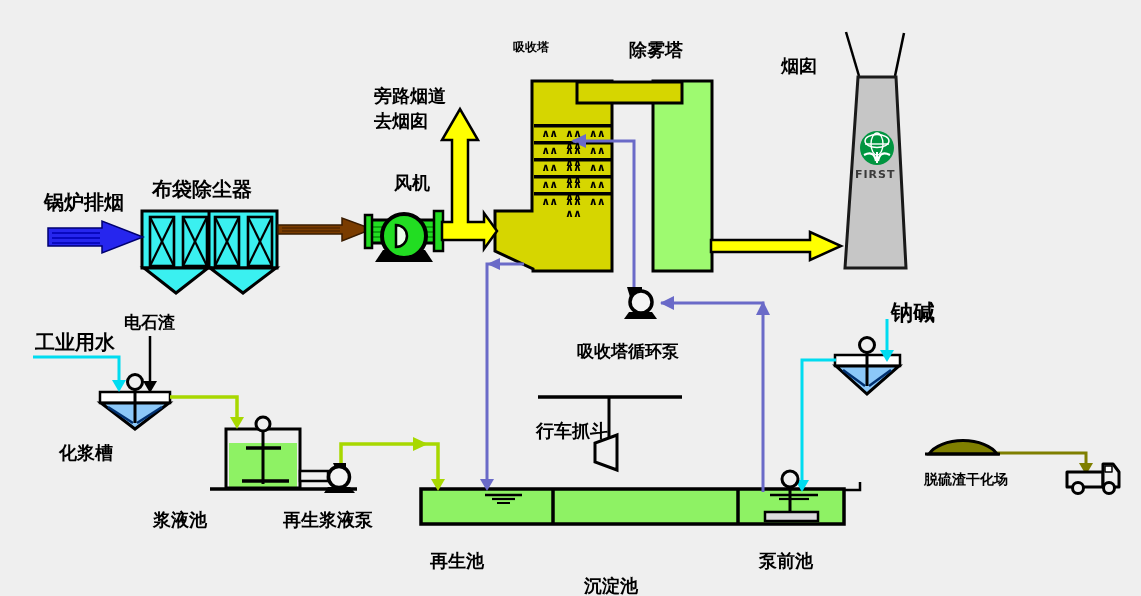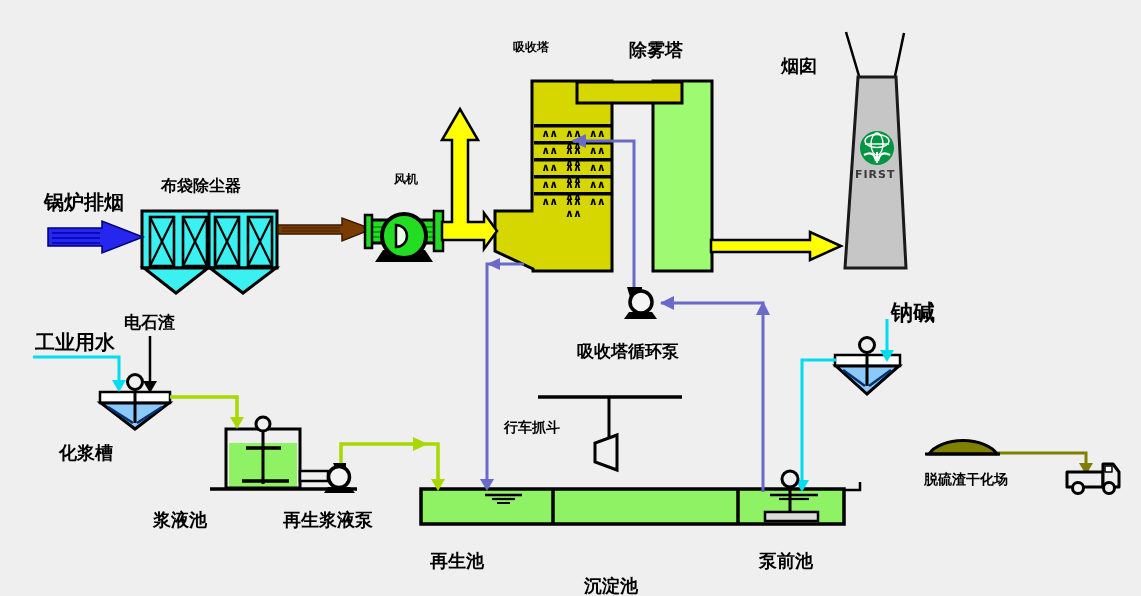--- a/index.html
+++ b/index.html
@@ -211,32 +211,36 @@
   </g>
 </svg>
 
 <div class="nz" style="top:128px">∧∧ ∧∧ ∧∧ ∧∧</div>
 <div class="nz" style="top:145px">∧∧ ∧∧ ∧∧ ∧∧</div>
 <div class="nz" style="top:162px">∧∧ ∧∧ ∧∧ ∧∧</div>
 <div class="nz" style="top:179px">∧∧ ∧∧ ∧∧ ∧∧</div>
 <div class="nz" style="top:196px">∧∧ ∧∧ ∧∧ ∧∧</div>
 
 <div class="lbl" style="left:44px;top:189px;font-size:20px">锅炉排烟</div>
-<div class="lbl" style="left:161px;top:176px;font-size:16px">布袋除尘器</div>
-<div class="lbl" style="left:394px;top:171px;font-size:12px">风机</div>
+<div class="lbl" style="left:152px;top:176px;font-size:20px">布袋除尘器</div>
+<div class="lbl" style="left:394px;top:171px;font-size:18px">风机</div>
+<div class="lbl" style="left:374px;top:83px;font-size:18px;line-height:25px">
+  <div>旁路烟道</div>
+  <div>去烟囱</div>
+</div>
 <div class="lbl" style="left:513px;top:39px;font-size:12px">吸收塔</div>
 <div class="lbl" style="left:629px;top:38px;font-size:18px">除雾塔</div>
 <div class="lbl" style="left:781px;top:54px;font-size:18px">烟囱</div>
 <div class="logo-text">FIRST</div>
 <div class="lbl" style="left:35px;top:329px;font-size:20px">工业用水</div>
 <div class="lbl" style="left:124px;top:311px;font-size:17px">电石渣</div>
 <div class="lbl" style="left:59px;top:441px;font-size:18px">化浆槽</div>
 <div class="lbl" style="left:153px;top:508px;font-size:18px">浆液池</div>
 <div class="lbl" style="left:283px;top:508px;font-size:18px">再生浆液泵</div>
 <div class="lbl" style="left:577px;top:340px;font-size:17px">吸收塔循环泵</div>
-<div class="lbl" style="left:504px;top:419px;font-size:14px">行车抓斗</div>
+<div class="lbl" style="left:536px;top:419px;font-size:18px">行车抓斗</div>
 <div class="lbl" style="left:430px;top:549px;font-size:18px">再生池</div>
 <div class="lbl" style="left:584px;top:574px;font-size:18px">沉淀池</div>
 <div class="lbl" style="left:759px;top:549px;font-size:18px">泵前池</div>
 <div class="lbl" style="left:891px;top:298px;font-size:22px">钠碱</div>
 <div class="lbl" style="left:924px;top:471px;font-size:14px">脱硫渣干化场</div>
 
 </div>
 
 </body></html>

